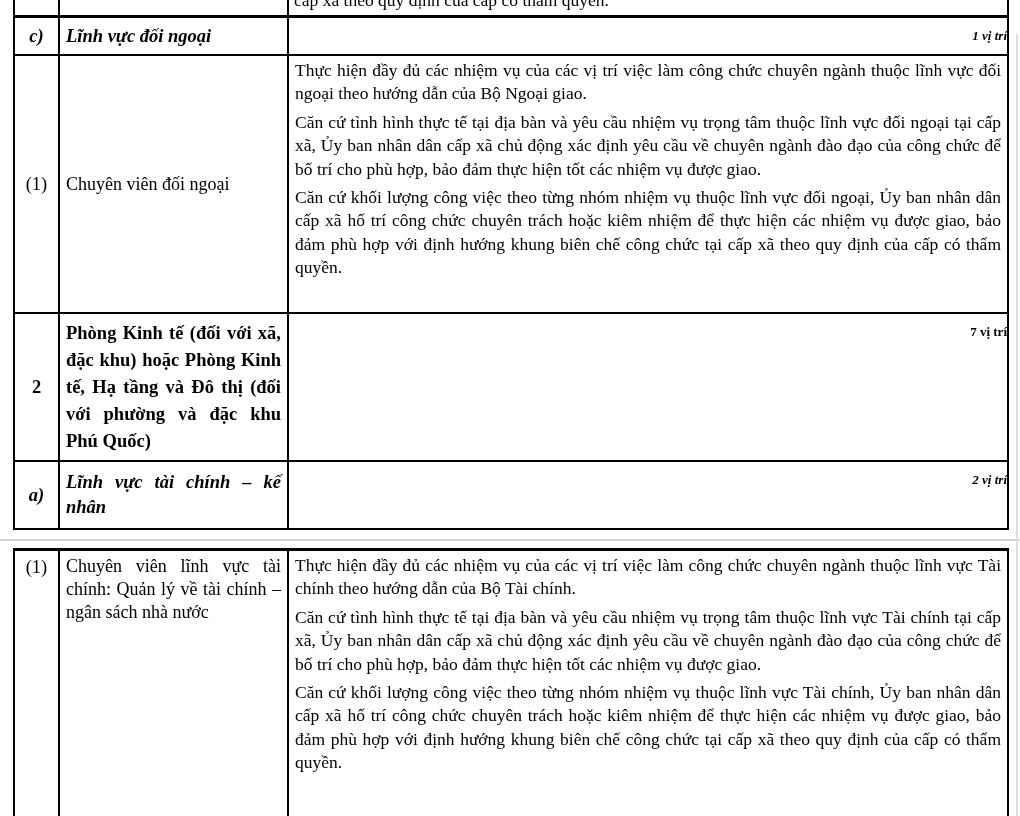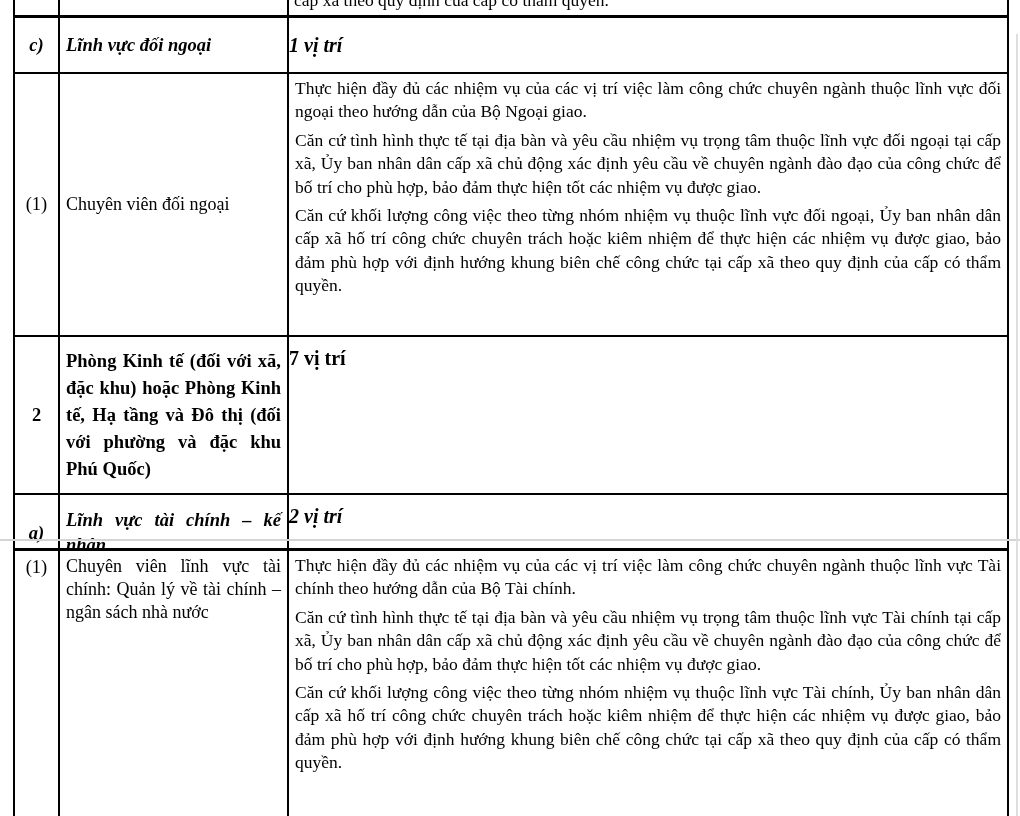--- a/index.html
+++ b/index.html
@@ -32,25 +32,25 @@
   .clipbox{position:relative;height:15px;overflow:hidden;}
   .clipbox span{position:absolute;top:-10px;left:5px;white-space:nowrap;font-size:17.5px;}
 
   .t2 tr:first-child td{border-top:3px solid #000;}
 
   .num{text-align:center;font-size:18.5px;}
   .bi{font-weight:bold;font-style:italic;}
   .b{font-weight:bold;}
   .top{vertical-align:top;}
 
-  .name-cell{padding:10px 6px;font-size:18px;line-height:23px;}
+  .name-cell{padding:1px 6px;font-size:18px;line-height:23px;}
   .name-bold{font-size:18.5px;line-height:27px;text-align:justify;border-radius:13px;}
   .name-head{font-size:18.5px;line-height:25px;text-align:justify;}
 
-  .val-cell{text-align:left;font-size:20px;}
+  .val-cell{text-align:right;font-size:13px;}
   .val-top{vertical-align:top;padding-top:10px;}
 
   .paras{padding:3px 6px 12px 6px;vertical-align:top;}
   .paras p{
     margin:0 0 5px 0;
     text-align:justify;
     font-size:17.5px;
     line-height:23.4px;
   }
 

